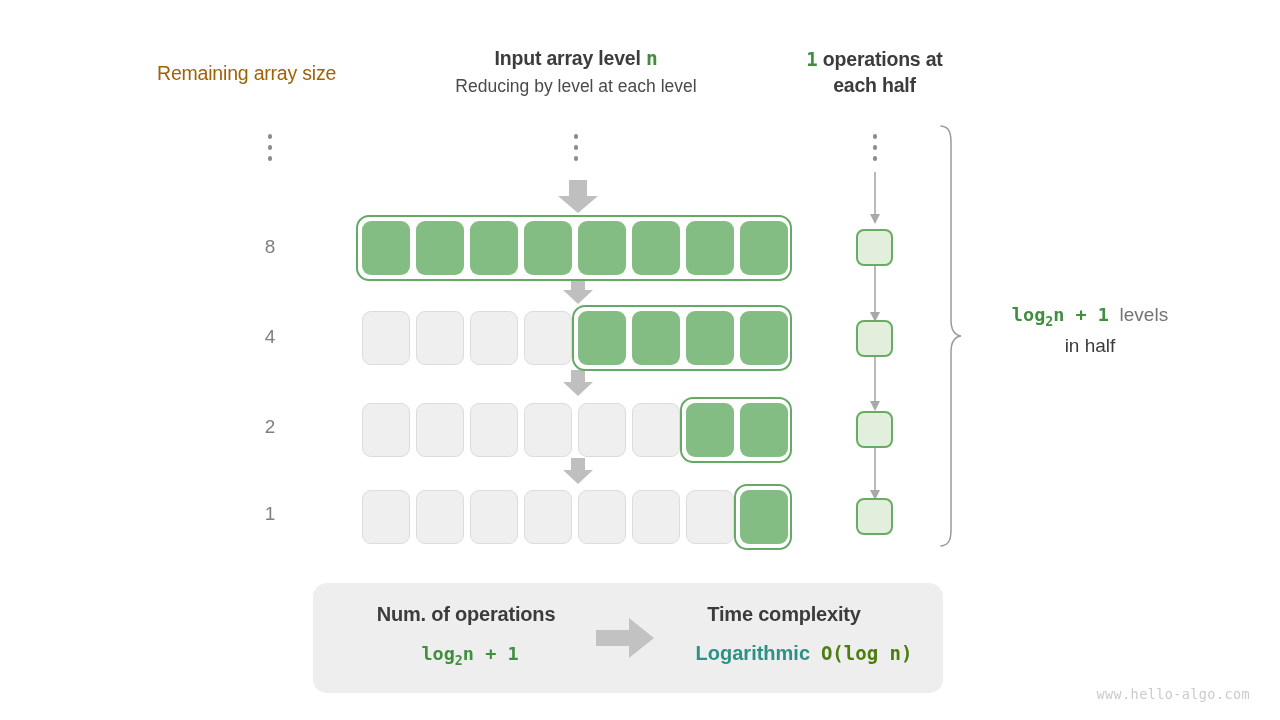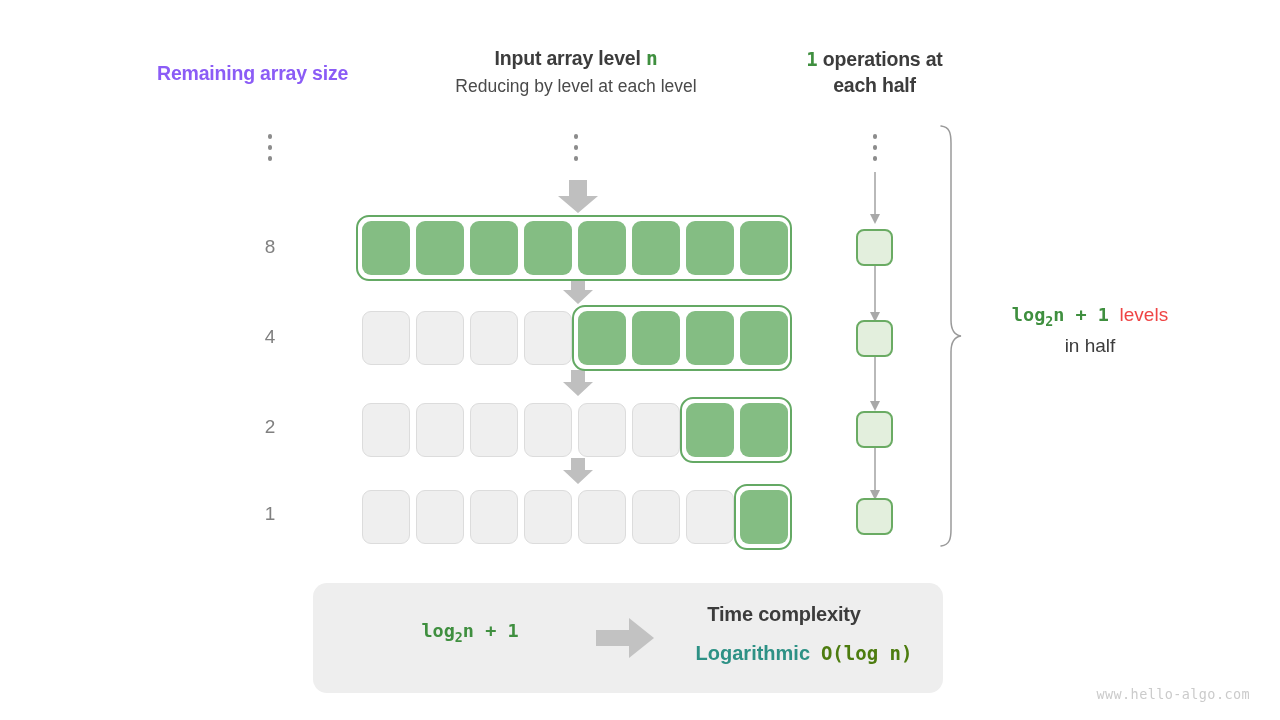--- a/index.html
+++ b/index.html
@@ -11,22 +11,22 @@
   }
   #stage { position: relative; width: 1280px; height: 720px; }
 
   
   .hdr { position: absolute; color: #3c3c3c; }
   .mono { font-family: "DejaVu Sans Mono", "Liberation Mono", monospace; }
   .green { color: #3f8f3f; }
 
   #hdr-left {
     left: 157px; top: 62px;
-    font-size: 19.5px; font-weight: bold; letter-spacing: -0.2px;
-    color: #8b5cf6; white-space: nowrap;
+    font-size: 19.5px; font-weight: normal; letter-spacing: -0.2px;
+    color: #a16207; white-space: nowrap;
   }
   #hdr-mid {
     left: 416px; top: 47px; width: 320px;
     text-align: center; white-space: nowrap;
   }
   #hdr-mid .l1 { font-size: 19.5px; font-weight: bold; color: #3c3c3c; letter-spacing:-0.2px; }
   #hdr-mid .l2 { font-size: 17.5px; color: #4a4a4a; margin-top: 6px; }
   #hdr-right {
     left: 772px; top: 47px; width: 205px;
     text-align: center; white-space: nowrap;
@@ -78,21 +78,21 @@
   #brace { position: absolute; left: 938px; top: 124px; }
 
   
   #levels-note {
     position: absolute; left: 980px; top: 301px; width: 220px;
     text-align: center; line-height: 1.38; white-space: nowrap;
   }
   #levels-note .l1 { font-size: 19.5px; }
   #levels-note .l1 .f { font-family:"DejaVu Sans Mono","Liberation Mono",monospace;
                         color:#3f8f3f; font-weight:bold; font-size:18.5px; }
-  #levels-note .l1 .t { color:#ef4444; font-size:19px; }
+  #levels-note .l1 .t { color:#737373; font-size:19px; }
   #levels-note .l2 { font-size: 19px; color:#3c3c3c; margin-top:2px; }
   sub { font-size: 0.72em; }
 
   
   #summary {
     position: absolute; left: 313px; top: 583px;
     width: 630px; height: 110px;
     background: #eeeeee; border-radius: 14px;
   }
   .sum-col { position: absolute; top: 20px; text-align: center; white-space: nowrap; }
@@ -253,20 +253,21 @@
              C 16 213 13 218 13 228 L 13 405 C 13 414 12 421 3 422" fill="none" stroke="#9a9a9a" stroke-width="1.5" stroke-linecap="round"></path>
   </svg>
 
   <div id="levels-note">
     <div class="l1"><span class="f"><span>log</span><sub>2</sub><span>n + 1</span></span><span class="t">&nbsp;&nbsp;</span><span class="t">levels</span></div>
     <div class="l2">in half</div>
   </div>
 
   <div id="summary">
     <div class="sum-col" style="left:28px; width:250px;">
+      <div class="sum-title">Num. of operations</div>
       <div class="sum-val"><span class="f"><span>log</span><sub>2</sub><span>n + 1</span></span></div>
     </div>
 
     <svg id="sum-arrow" width="58" height="40" viewBox="0 0 58 40">
       <polygon points="0,12 33,12 33,0 58,20 33,40 33,28 0,28" fill="#c2c2c2"></polygon>
     </svg>
 
     <div class="sum-col" style="left:342px; width:258px;">
       <div class="sum-title">Time complexity</div>
       <div class="sum-val"><span class="teal-b">Logarithmic</span><span>&nbsp;&nbsp;</span><span class="teal-m">O(log n)</span></div>

